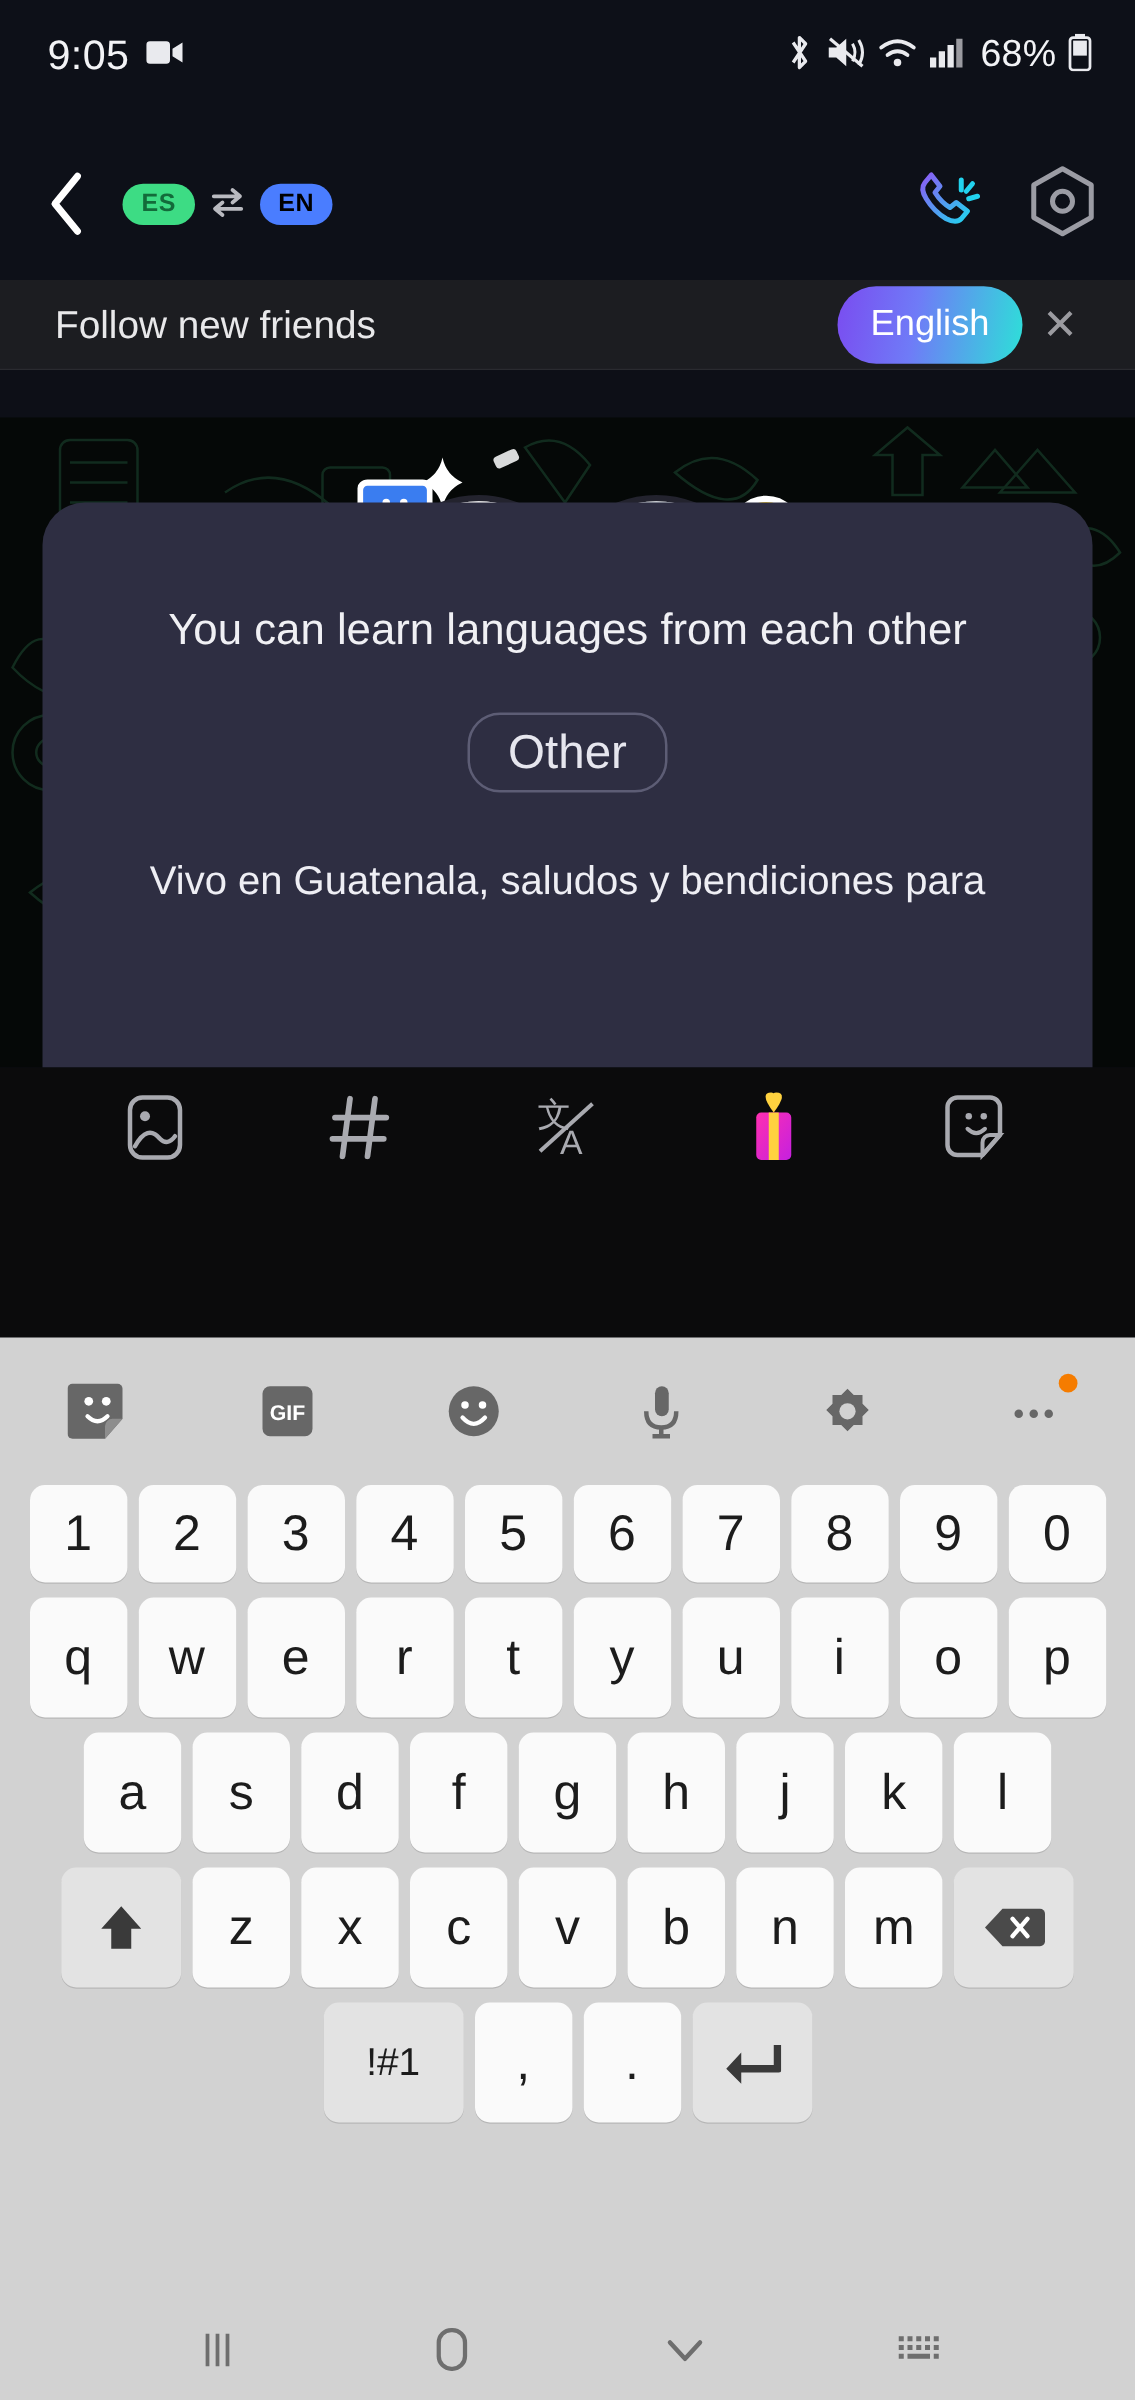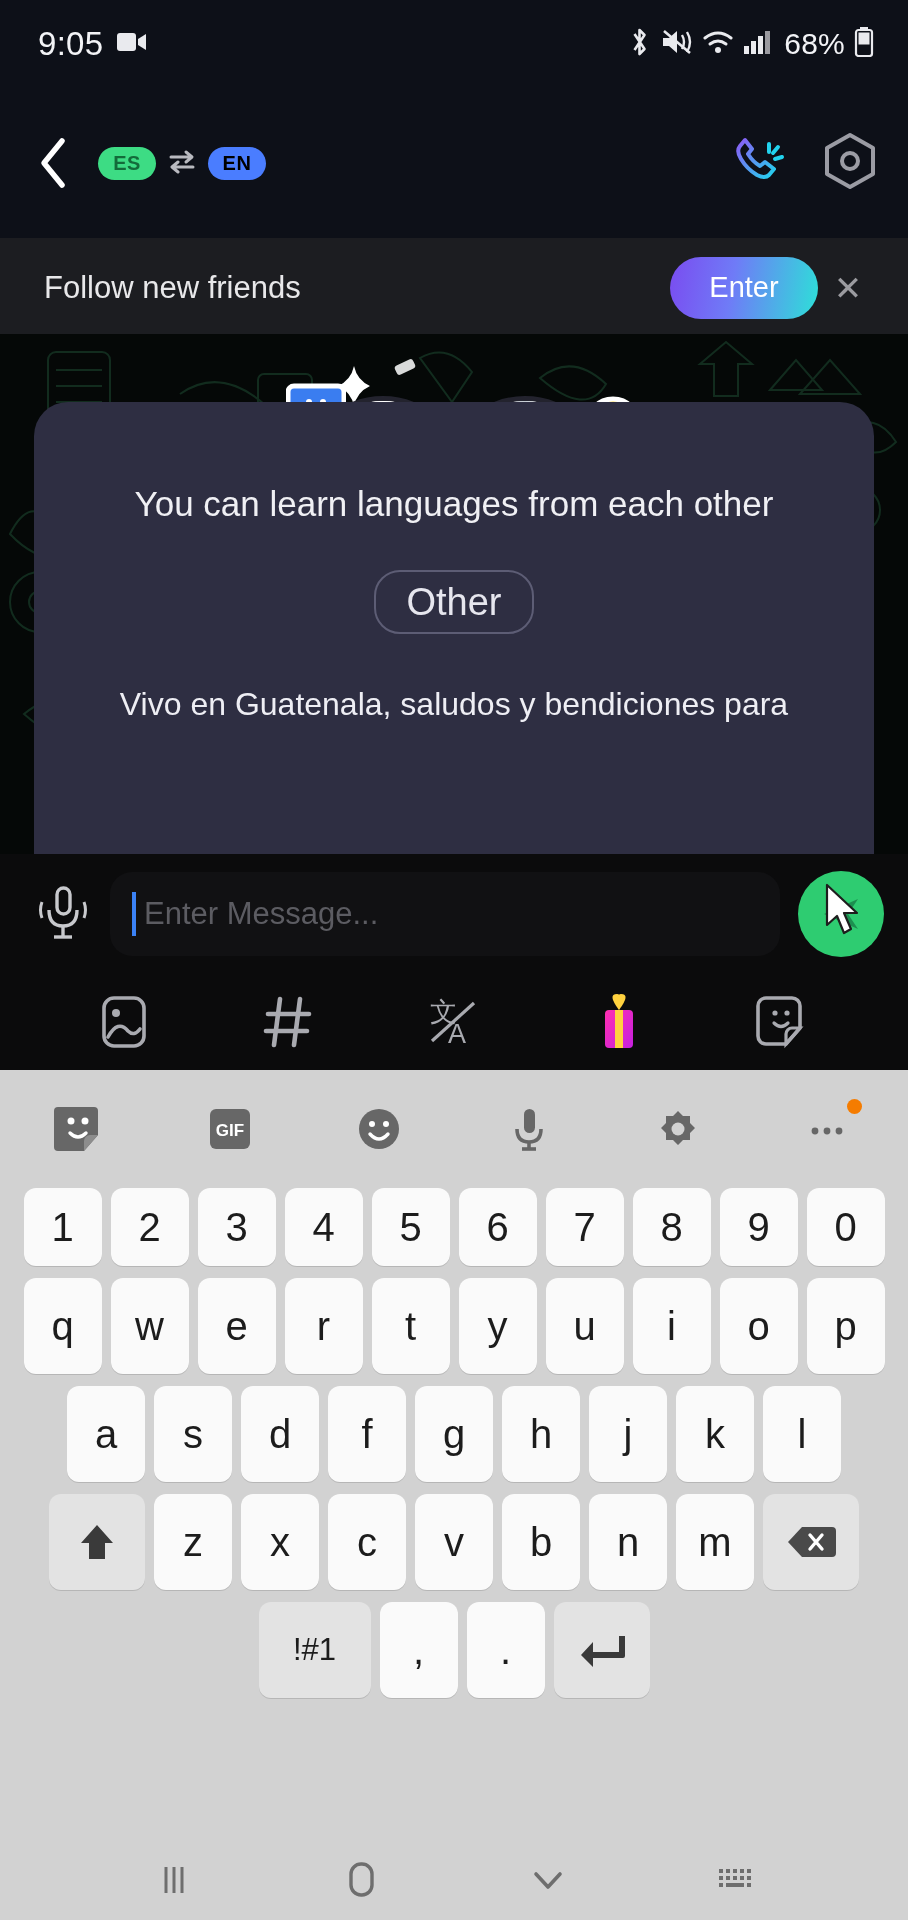--- a/index.html
+++ b/index.html
@@ -37,21 +37,21 @@
     min-width: 58px; height: 33px; border-radius: 17px;
     display: flex; align-items: center; justify-content: center;
     font-size: 20px; font-weight: 700; letter-spacing: .5px;
   }
   .lang-es { background: #3ddc84; color: #136b3a; }
   .lang-en { background: #4a7dff; color: #000000; }
   .hdr-icons { display: flex; align-items: center; gap: 34px; }
 
   
   .follow-banner {
-    position: absolute; top: 238px; left: 0; width: 908px; height: 100px;
+    position: absolute; top: 224px; left: 0; width: 908px; height: 72px;
     background: #1c1d21;
     display: flex; align-items: center; padding: 0 30px 0 44px;
     border-bottom: 1px solid #2a2b30;
   }
   .fb-text { flex: 1; color: #e8e8ea; font-size: 31px; }
   .fb-btn {
     width: 148px; height: 62px; border-radius: 31px;
     background: linear-gradient(100deg, #7a4cf0 0%, #6f7bf7 42%, #2de0d8 100%);
     color: #ffffff; font-size: 29px;
     display: flex; align-items: center; justify-content: center;
@@ -252,21 +252,21 @@
         <svg width="56" height="58" viewBox="0 0 56 58">
           <path d="M28 3 L51 16 L51 42 L28 55 L5 42 L5 16 Z" stroke="#9b9ca4" stroke-width="4" fill="none" stroke-linejoin="round"></path>
           <circle cx="28" cy="29" r="8" stroke="#9b9ca4" stroke-width="4" fill="none"></circle>
         </svg>
       </div>
     </div>
   </div>
 
   <div class="follow-banner">
     <span class="fb-text">Follow new friends</span>
-    <button class="fb-btn">Enter</button>
+    <button class="fb-btn">English</button>
     <div class="fb-close">✕</div>
   </div>
 
   <div class="chat-area">
 
     <svg class="doodle-bg" viewBox="0 0 908 520">
       <g stroke="#1d4a32" stroke-width="2" fill="none">
         <rect x="48" y="18" width="62" height="96" rx="8"></rect>
         <line x1="56" y1="36" x2="102" y2="36"></line>
           <line x1="56" y1="52" x2="102" y2="52"></line>
@@ -443,44 +443,20 @@
     </div>
 
     <div class="intro-card">
       <div class="intro-title">You can learn languages from each other</div>
       <div class="other-pill">Other</div>
       <div class="intro-body">Vivo  en Guatenala,  saludos y bendiciones para</div>
     </div>
   </div>
 
   <div class="input-zone">
-    <div class="input-row">
-      <div class="mic-left">
-        <svg width="52" height="64" viewBox="0 0 52 64">
-          <rect x="20" y="6" width="13" height="26" rx="6.5" stroke="#c8c9cd" stroke-width="3.4" fill="none"></rect>
-          <path d="M12 28 q0 16 14 16 q14 0 14 -16" stroke="#c8c9cd" stroke-width="3.4" fill="none"></path>
-          <line x1="26" y1="44" x2="26" y2="54" stroke="#c8c9cd" stroke-width="3.4"></line>
-          <line x1="17" y1="55" x2="35" y2="55" stroke="#c8c9cd" stroke-width="3.4"></line>
-          <path d="M5 20 q-3 8 0 16" stroke="#c8c9cd" stroke-width="3" fill="none"></path>
-          <path d="M47 20 q3 8 0 16" stroke="#c8c9cd" stroke-width="3" fill="none"></path>
-        </svg>
-      </div>
-      <div class="msg-field">
-        <div class="caret"></div>
-        <span class="placeholder">Enter Message...</span>
-      </div>
-      <div class="send-btn">
-        <svg width="86" height="86" viewBox="0 0 86 86" style="position:absolute;left:0;top:0;">
-          <path d="M26 43 L60 28 L50 43 L60 58 Z" fill="#0e5c34" opacity=".55"></path>
-        </svg>
-        <svg class="cursor-arrow" width="40" height="54" viewBox="0 0 40 54">
-          <path d="M3 2 L3 42 L13 33 L20 50 L27 46 L20 30 L33 30 Z" fill="#ffffff" stroke="#1e1e1e" stroke-width="2.2" stroke-linejoin="round"></path>
-        </svg>
-      </div>
-    </div>
 
     <div class="tool-row">
       <div class="tool-btn">
         <svg width="56" height="58" viewBox="0 0 56 58">
           <rect x="8" y="5" width="40" height="48" rx="10" stroke="#a9aab0" stroke-width="3.6" fill="none"></rect>
           <circle cx="20" cy="20" r="4" fill="#a9aab0"></circle>
           <path d="M12 44 q10 -18 20 -6 q6 6 12 -2" stroke="#a9aab0" stroke-width="3.6" fill="none" stroke-linecap="round"></path>
         </svg>
       </div>
       <div class="tool-btn">

